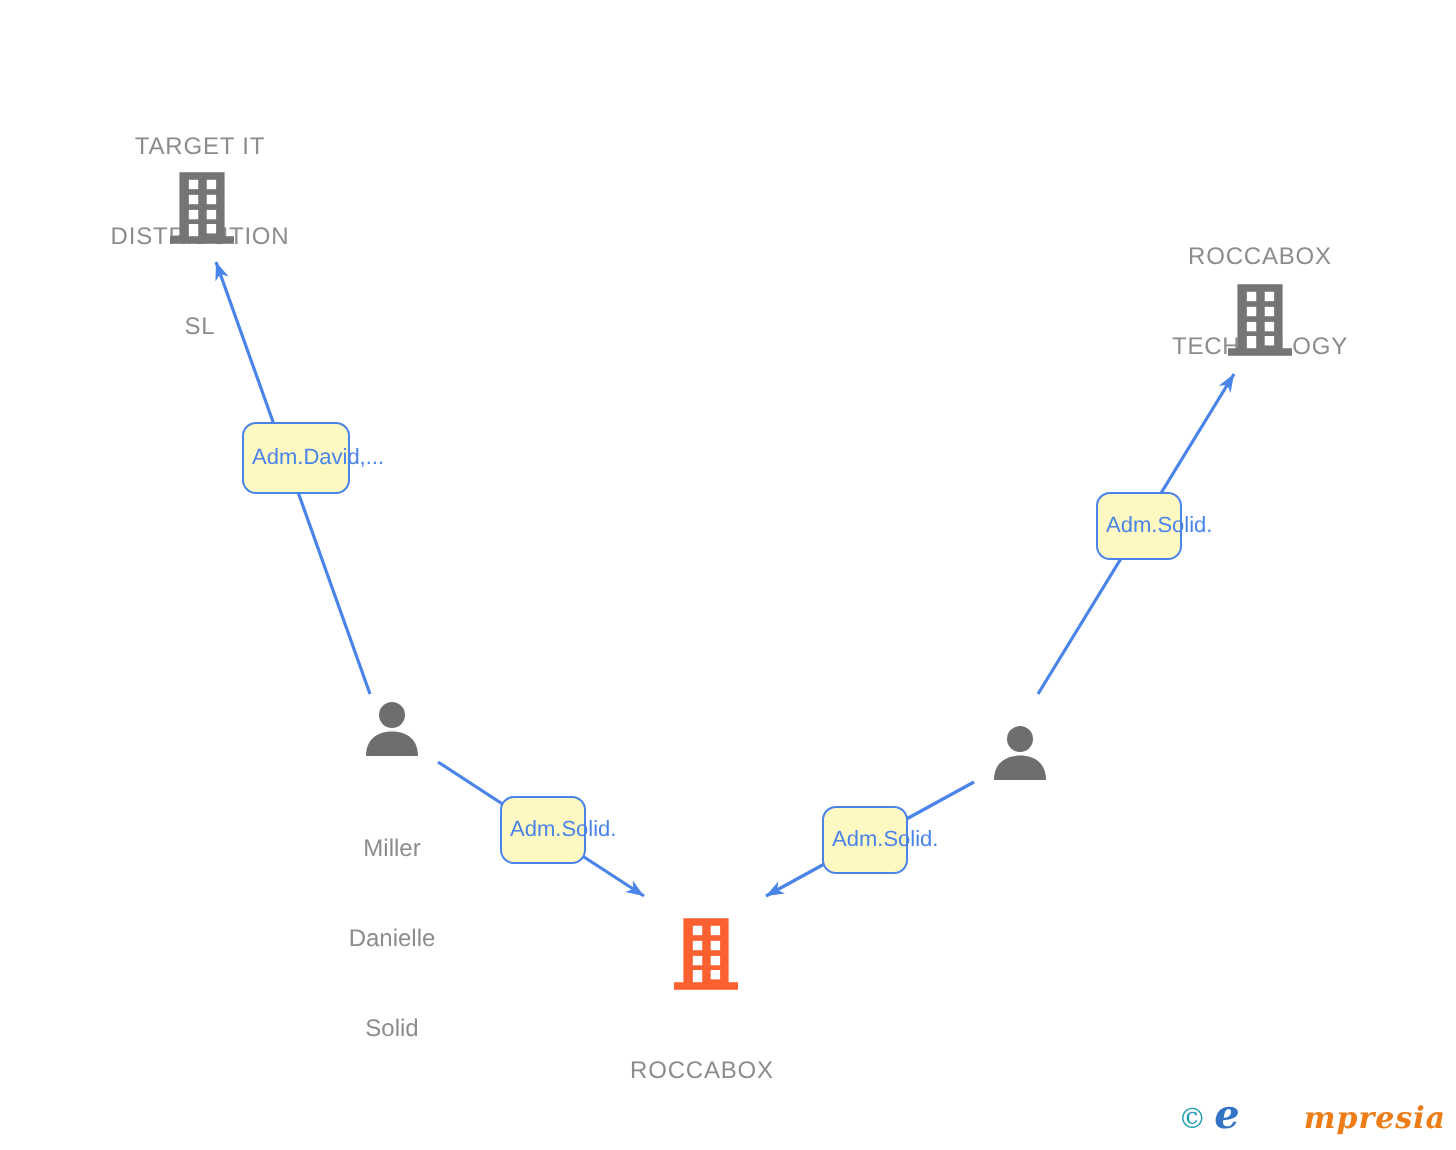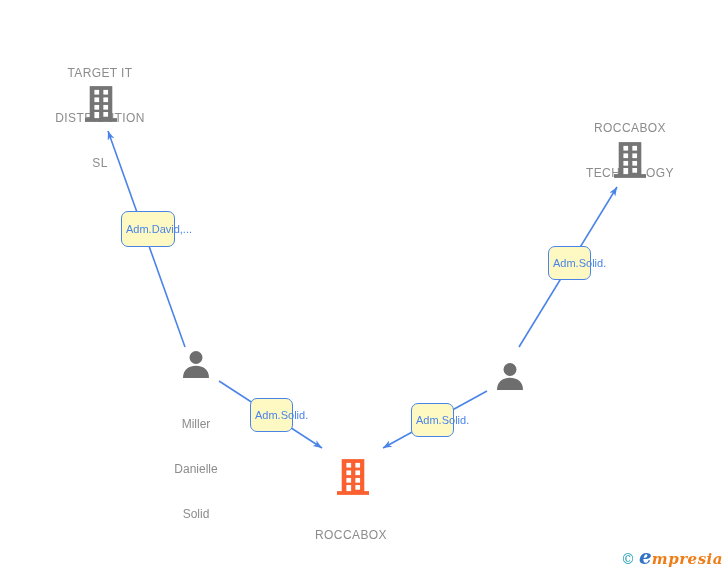--- a/index.html
+++ b/index.html
@@ -20,21 +20,21 @@
     color:#4a84e8;font-size:11px;line-height:15px;text-align:center;
     display:flex;flex-direction:row;justify-content:flex-start;align-items:center;
     padding:2px 4px;
   }
   .watermark{
     position:absolute;right:5px;bottom:6px;display:flex;align-items:baseline;
     font-family:"DejaVu Serif","Liberation Serif",serif;font-style:italic;
   }
   .wm-copy{color:#1b9cb3;font-size:14px;font-style:normal;margin-right:4px;}
   .wm-e{color:#3273c5;font-size:20px;font-weight:bold;}
-  .wm-rest{color:#ee7d18;font-size:15px;font-weight:bold;letter-spacing:0.5px;}
+  .wm-rest{color:#ee7d18;font-size:15px;font-weight:bold;letter-spacing:0.5px;margin-left:32px;}
 </style>
 </head>
 <body>
 
 <div class="canvas">
 
   <svg class="edges" viewBox="0 0 728 575">
     <defs>
       <marker id="arrow" markerWidth="10" markerHeight="8" refX="9" refY="3.5" orient="auto" markerUnits="userSpaceOnUse">
         <path d="M0,0 L9,3.5 L0,7 L2.6,3.5 Z" fill="#4a84e8"></path>

